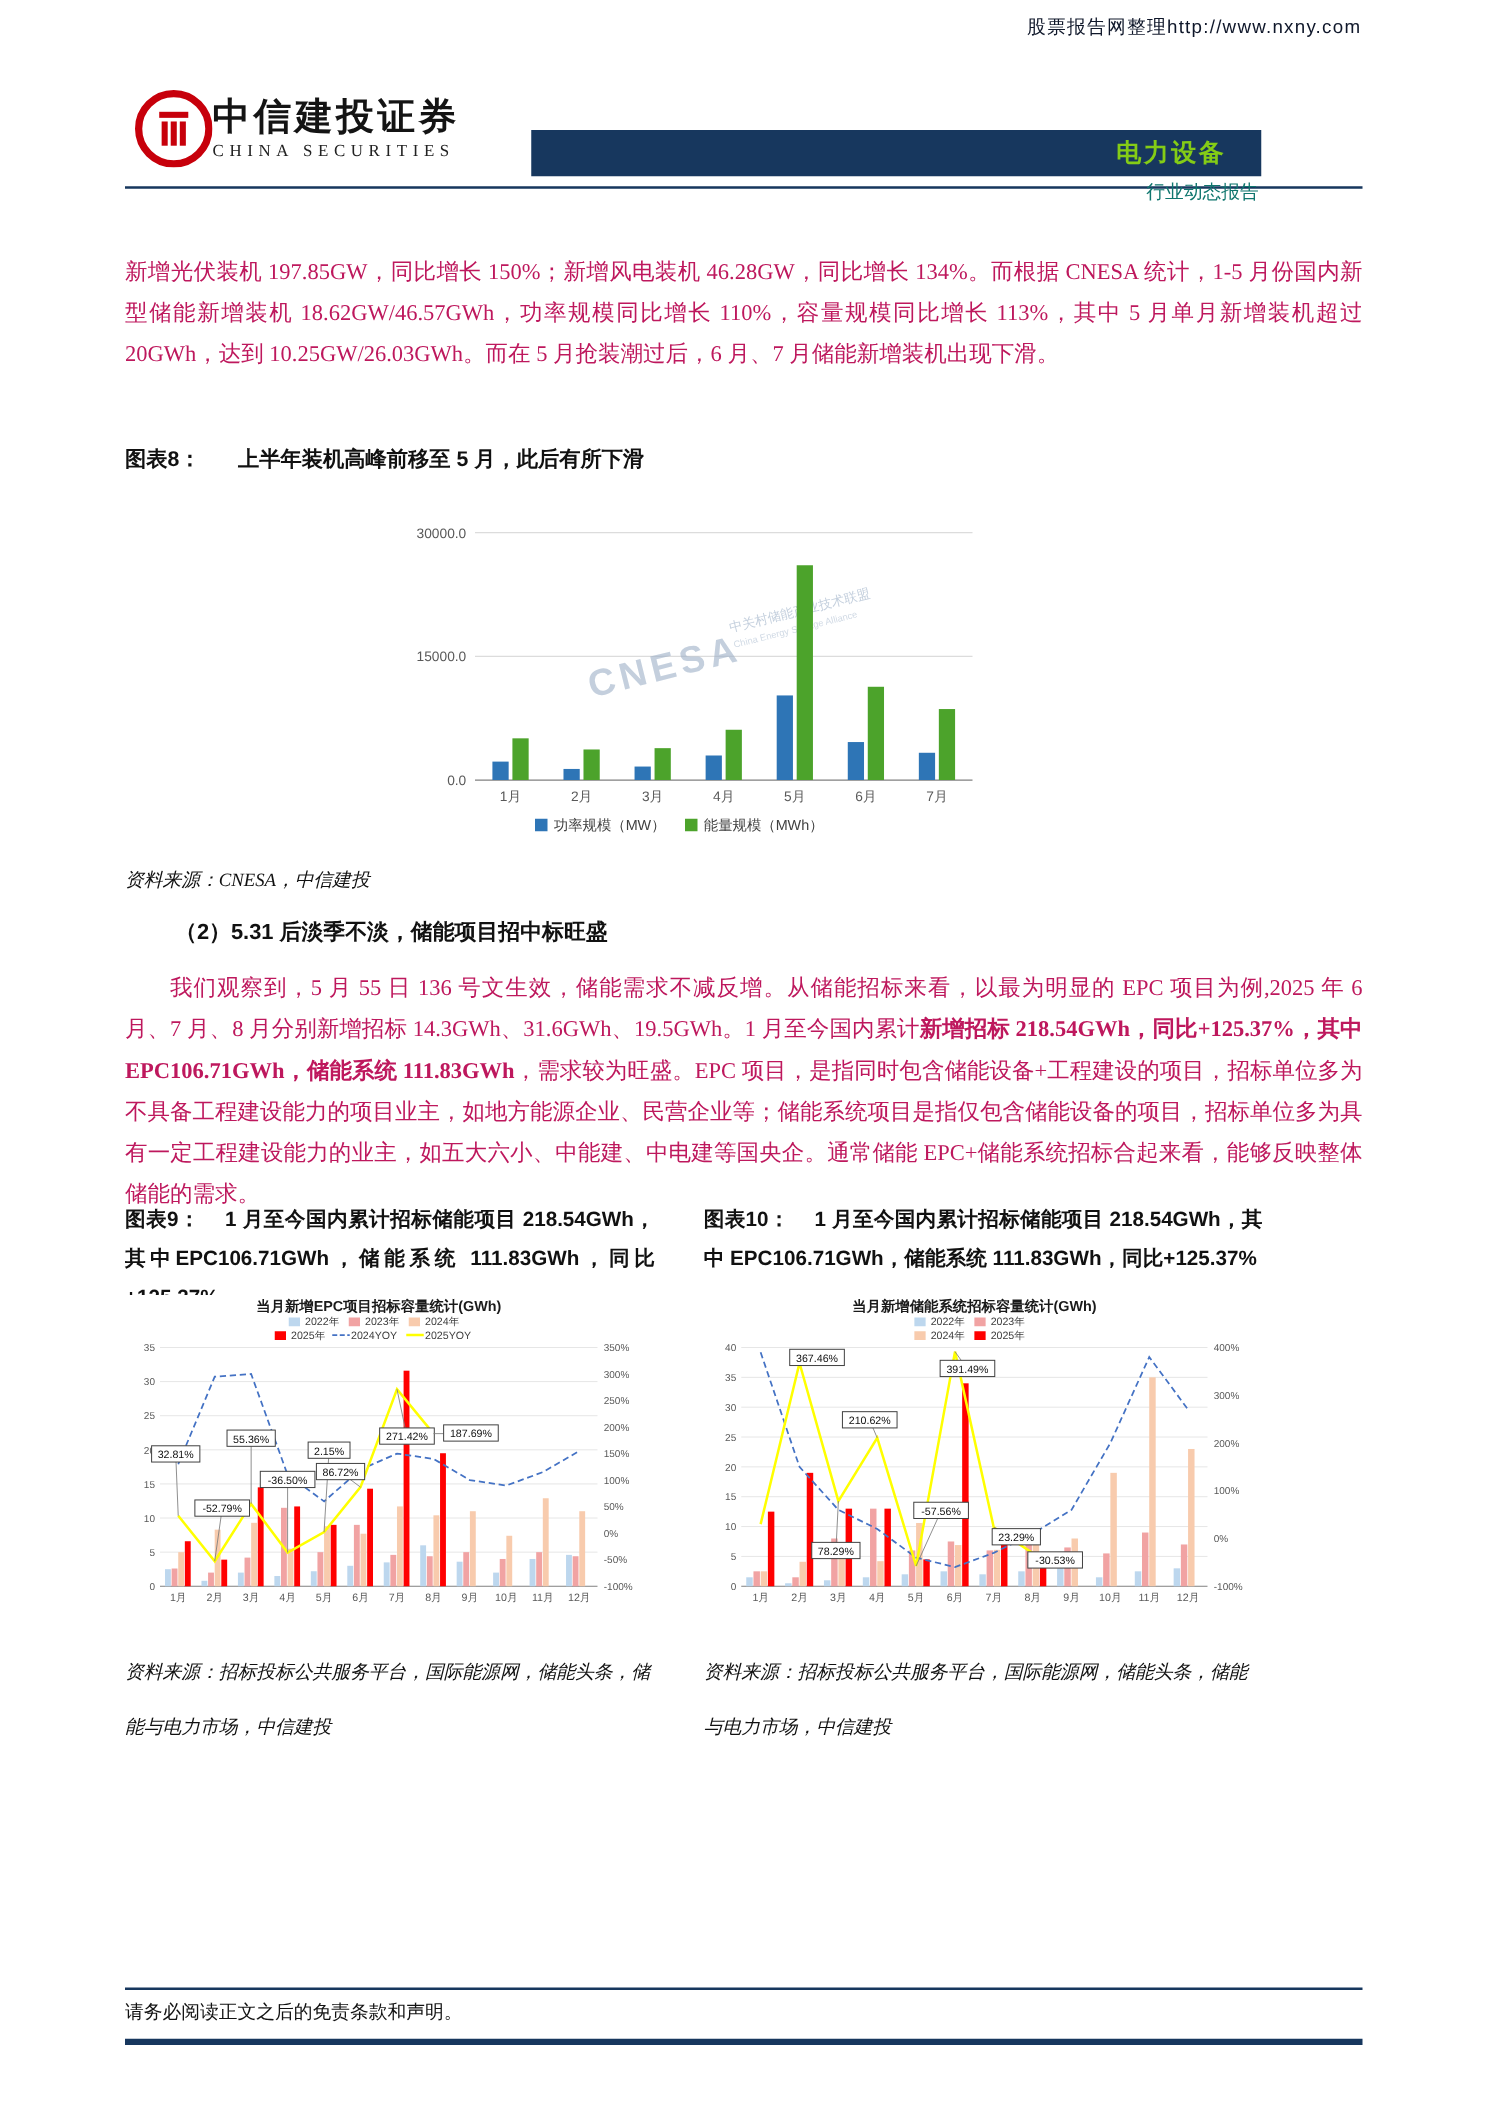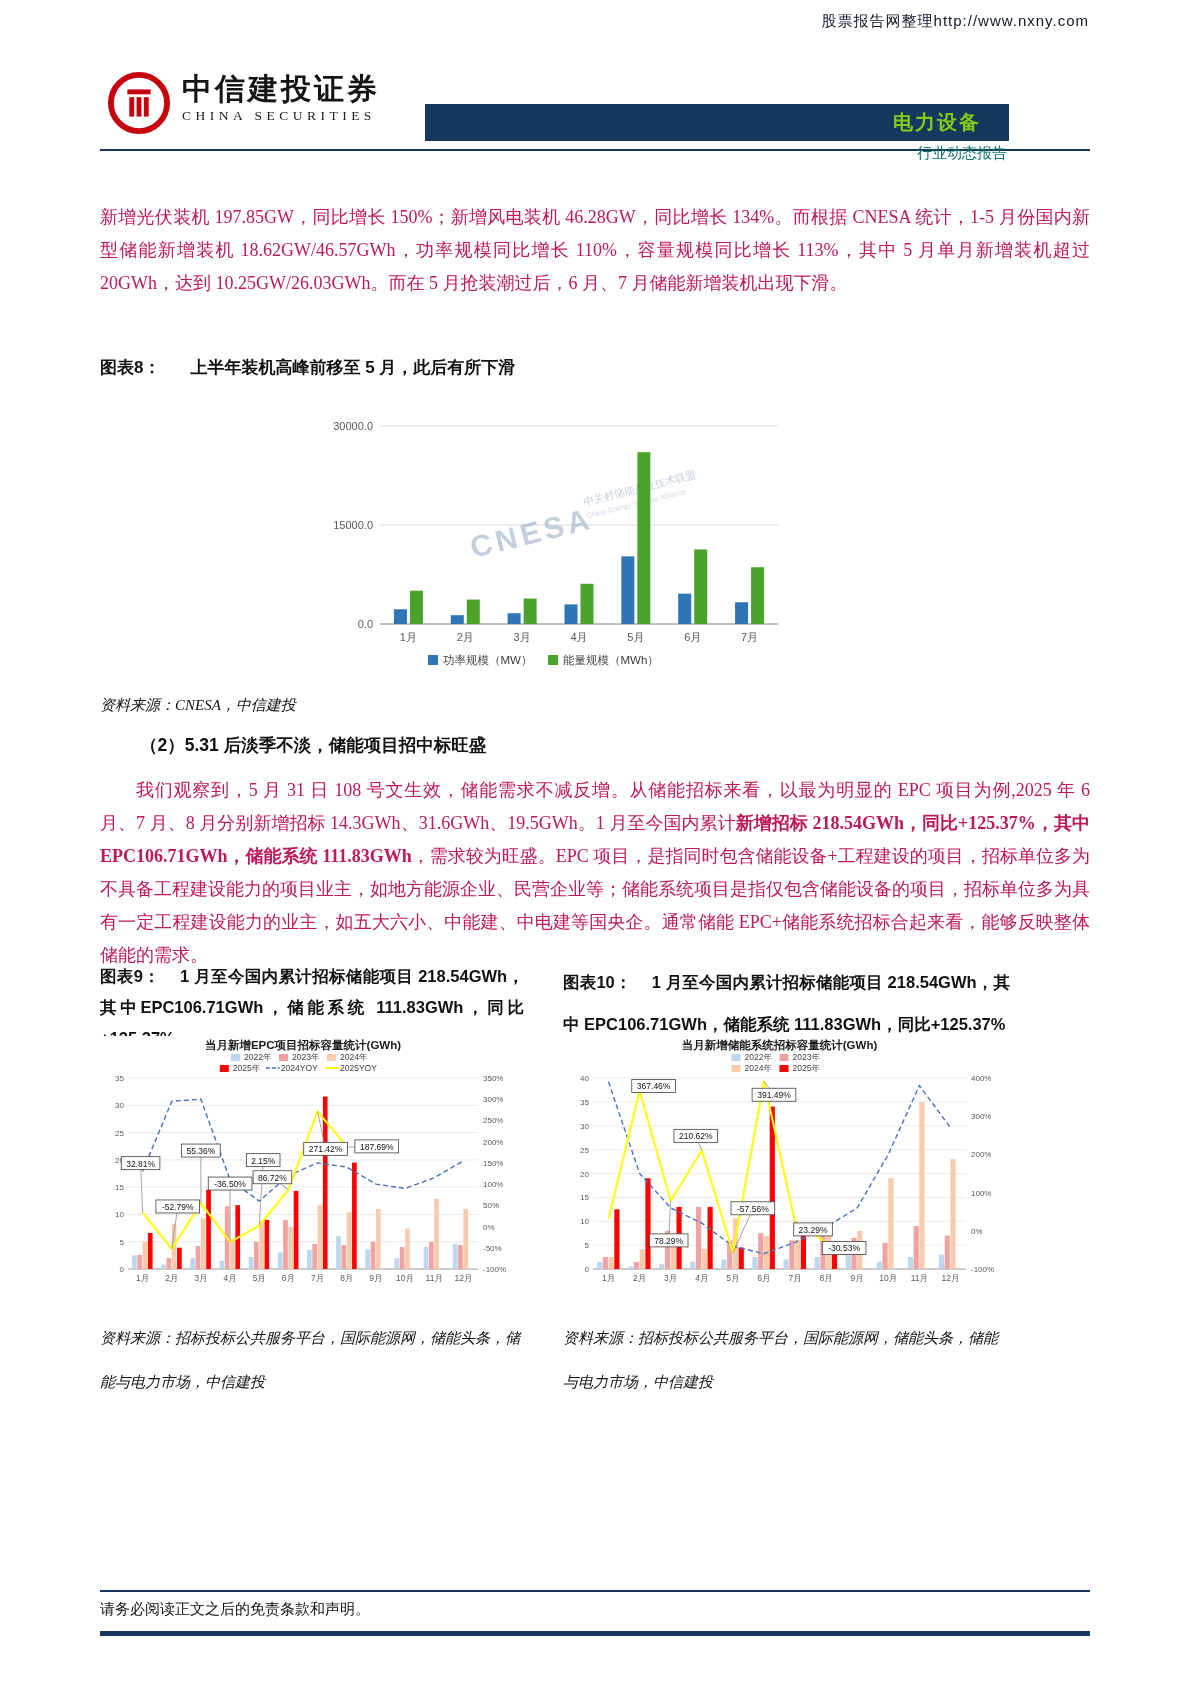--- a/index.html
+++ b/index.html
@@ -2,41 +2,41 @@
 <html><head>
 <meta charset="utf-8">
 <style>
   *{margin:0;padding:0;box-sizing:border-box}
   html,body{background:#ffffff}
   .page{position:relative;width:1189px;height:1683px;background:#fff;margin:0 auto;overflow:hidden;
         font-family:"Liberation Serif","DejaVu Serif",serif;color:#111}
   .top-watermark{position:absolute;top:12px;right:100px;font-size:15px;color:#0f172a;
         font-family:"Liberation Sans",sans-serif;letter-spacing:1px}
   
-  .logo{position:absolute;left:108px;top:72px;display:flex;align-items:flex-start;gap:12px}
+  .logo{position:absolute;left:108px;top:72px;display:flex;align-items:center;}
   .emblem{width:62px;height:62px}
   .brand-cn{font-family:"Liberation Sans",sans-serif;font-weight:bold;font-size:30px;letter-spacing:3px;color:#141414;line-height:1.1}
   .brand-en{font-family:Liberation Serif, serif;font-size:13.5px;letter-spacing:4.5px;color:#222;margin-top:3px}
   .sector-bar{position:absolute;left:425px;top:104px;width:584px;height:37px;background:#17375E;color:#84cc16;
         display:flex;align-items:center;justify-content:flex-end;padding-right:28px;
         font-family:"Liberation Sans",sans-serif;font-weight:bold;font-size:20px;letter-spacing:2px}
   .header-rule{position:absolute;left:100px;top:149px;width:990px;height:2px;background:#17375E}
   .report-type{position:absolute;top:144px;right:182px;font-size:15px;color:#0f766e;font-family:"Liberation Sans",sans-serif}
   
   .para{position:absolute;left:100px;width:990px;font-size:18px;line-height:33px;text-align:justify;color:#be185d}
   .p1{top:201px}
   .p2{top:774px;text-indent:2em}
   .section-head{position:absolute;left:100px;top:733px;padding-left:40px;
         font-family:"Liberation Sans",sans-serif;font-weight:bold;font-size:17.5px;color:#111}
   
   .fig-head{position:absolute;font-family:"Liberation Sans",sans-serif;font-weight:bold;color:#111;text-align:justify}
   .fig8-head{left:100px;top:356px;font-size:17px}
   .fig8-head .fig-label{margin-right:30px}
   .fig9-head{left:100px;top:961px;width:424px;font-size:16.5px;line-height:31px}
-  .fig10-head{left:563px;top:961px;width:447px;font-size:16.5px;line-height:42px}
+  .fig10-head{left:563px;top:961px;width:447px;font-size:16.5px;line-height:31px}
   .fig9-head .fig-label,.fig10-head .fig-label{margin-right:20px}
   
   .chart{position:absolute;background:#fff}
   #fig8-chart{left:300px;top:410px;width:500px;height:272px}
   #fig9-chart{left:98px;top:1036px;width:424px;height:255px}
   #fig10-chart{left:563px;top:1036px;width:447px;height:255px}
   
   .source{position:absolute;font-style:italic;font-size:15px;color:#111;line-height:44px}
   .src8{left:100px;top:692px;line-height:26px}
   .src9{left:100px;top:1316px;width:424px}
@@ -115,21 +115,21 @@
         <rect x="128" y="245" width="10" height="10" fill="#2E75B6"></rect>
         <text x="143" y="254" font-family="&quot;Liberation Sans&quot;,sans-serif" font-size="11.5" fill="#404040">功率规模（MW）</text>
         <rect x="248" y="245" width="10" height="10" fill="#4CA32B"></rect>
         <text x="263" y="254" font-family="&quot;Liberation Sans&quot;,sans-serif" font-size="11.5" fill="#404040">能量规模（MWh）</text>
       </svg></div>
 
   <div class="source src8">资料来源：CNESA，中信建投</div>
 
   <div class="section-head">（2）5.31 后淡季不淡，储能项目招中标旺盛</div>
 
-  <p class="para p2"><span>我们观察到，5 月 31 日 108 号文生效，储能需求不减反增。从储能招标来看，以最为明显的 EPC 项目为例,2025 年 6 月、7 月、8 月分别新增招标 14.3GWh、31.6GWh、19.5GWh。1 月至今国内累计</span><b>新增招标 218.54GWh，同比+125.37%，其中 EPC106.71GWh，储能系统 111.83GWh</b><span>，需求较为旺盛。EPC 项目，是指同时包含储能设备+工程建设的项目，招标单位多为不具备工程建设能力的项目业主，如地方能源企业、民营企业等；储能系统项目是指仅包含储能设备的项目，招标单位多为具有一定工程建设能力的业主，如五大六小、中能建、中电建等国央企。通常储能 EPC+储能系统招标合起来看，能够反映整体储能的需求。</span></p>
+  <p class="para p2"><span>我们观察到，5 月 55 日 136 号文生效，储能需求不减反增。从储能招标来看，以最为明显的 EPC 项目为例,2025 年 6 月、7 月、8 月分别新增招标 14.3GWh、31.6GWh、19.5GWh。1 月至今国内累计</span><b>新增招标 218.54GWh，同比+125.37%，其中 EPC106.71GWh，储能系统 111.83GWh</b><span>，需求较为旺盛。EPC 项目，是指同时包含储能设备+工程建设的项目，招标单位多为不具备工程建设能力的项目业主，如地方能源企业、民营企业等；储能系统项目是指仅包含储能设备的项目，招标单位多为具有一定工程建设能力的业主，如五大六小、中能建、中电建等国央企。通常储能 EPC+储能系统招标合起来看，能够反映整体储能的需求。</span></p>
 
   <div class="fig-head fig9-head">
     <span class="fig-label">图表9：</span><span class="fig-title">1 月至今国内累计招标储能项目 218.54GWh，其中EPC106.71GWh，储能系统 111.83GWh，同比+125.37%</span>
   </div>
 
   <div class="fig-head fig10-head">
     <span class="fig-label">图表10：</span><span class="fig-title">1 月至今国内累计招标储能项目 218.54GWh，其中 EPC106.71GWh，储能系统 111.83GWh，同比+125.37%</span>
   </div>
 
   <div class="chart" id="fig9-chart"><svg width="424" height="255">

